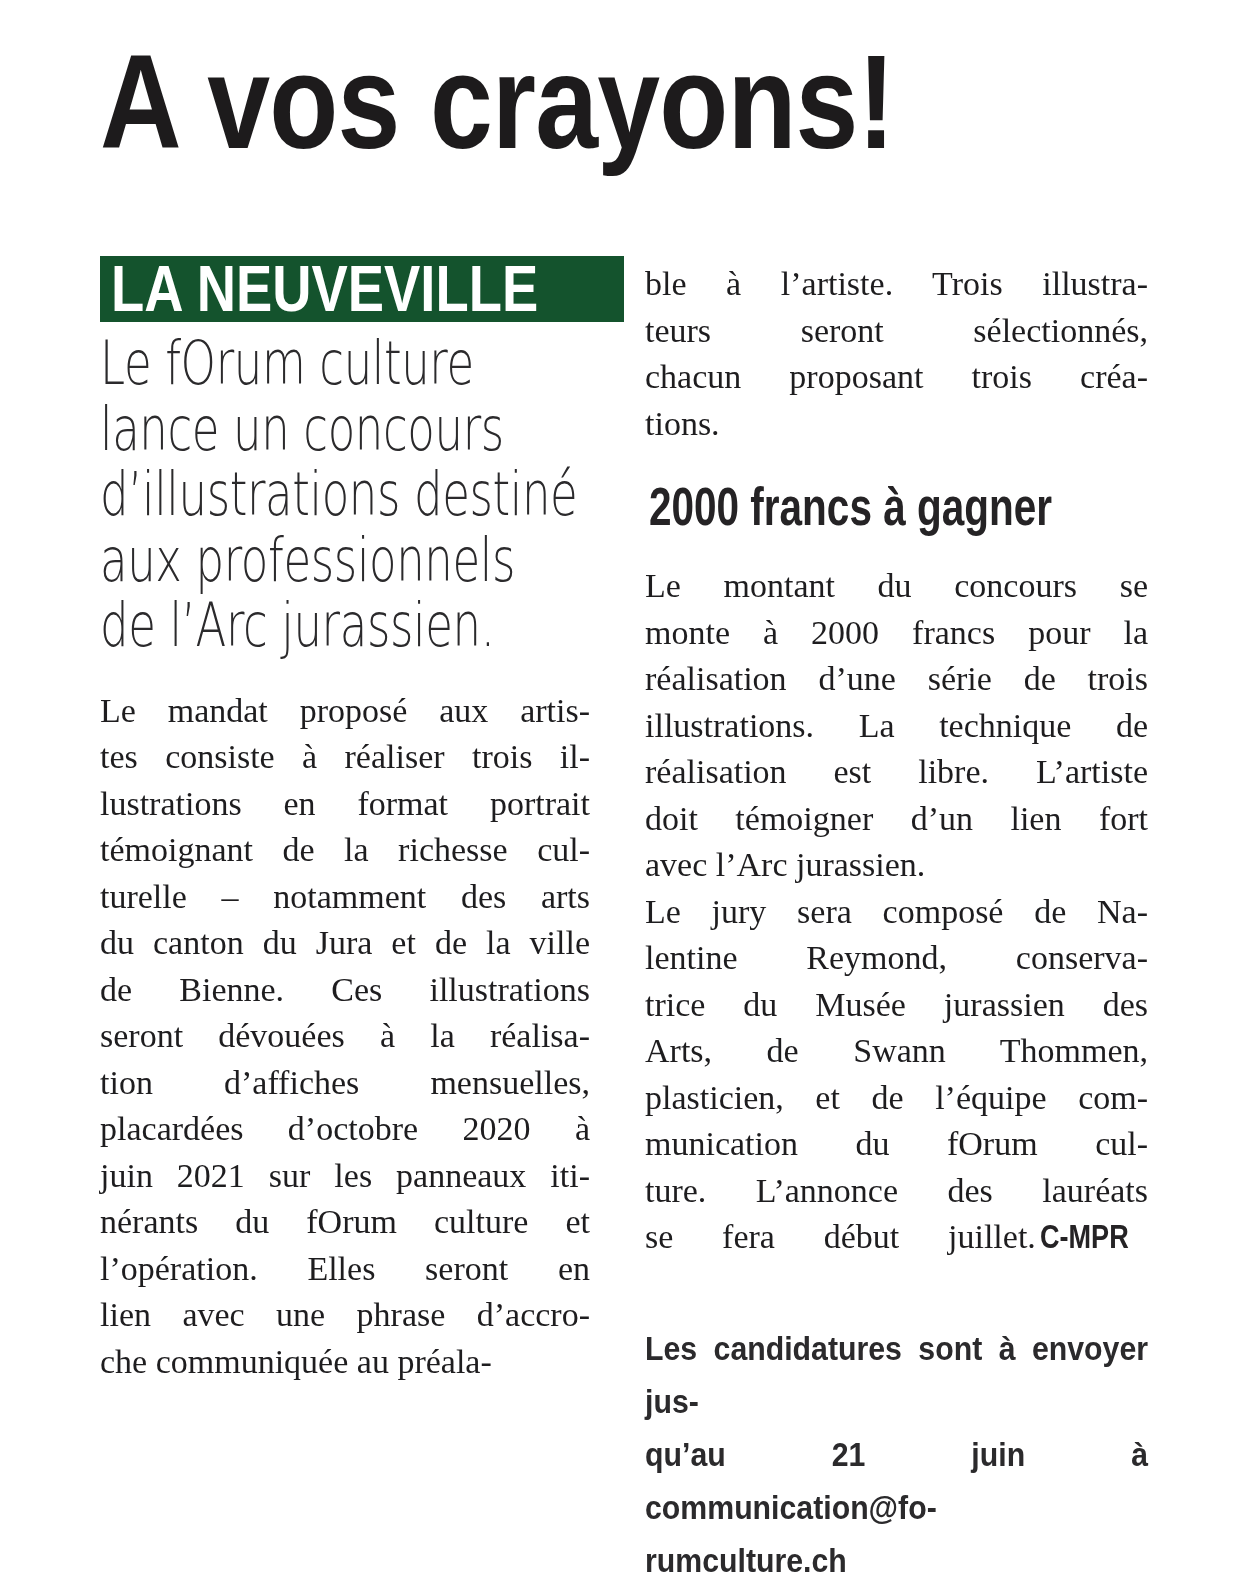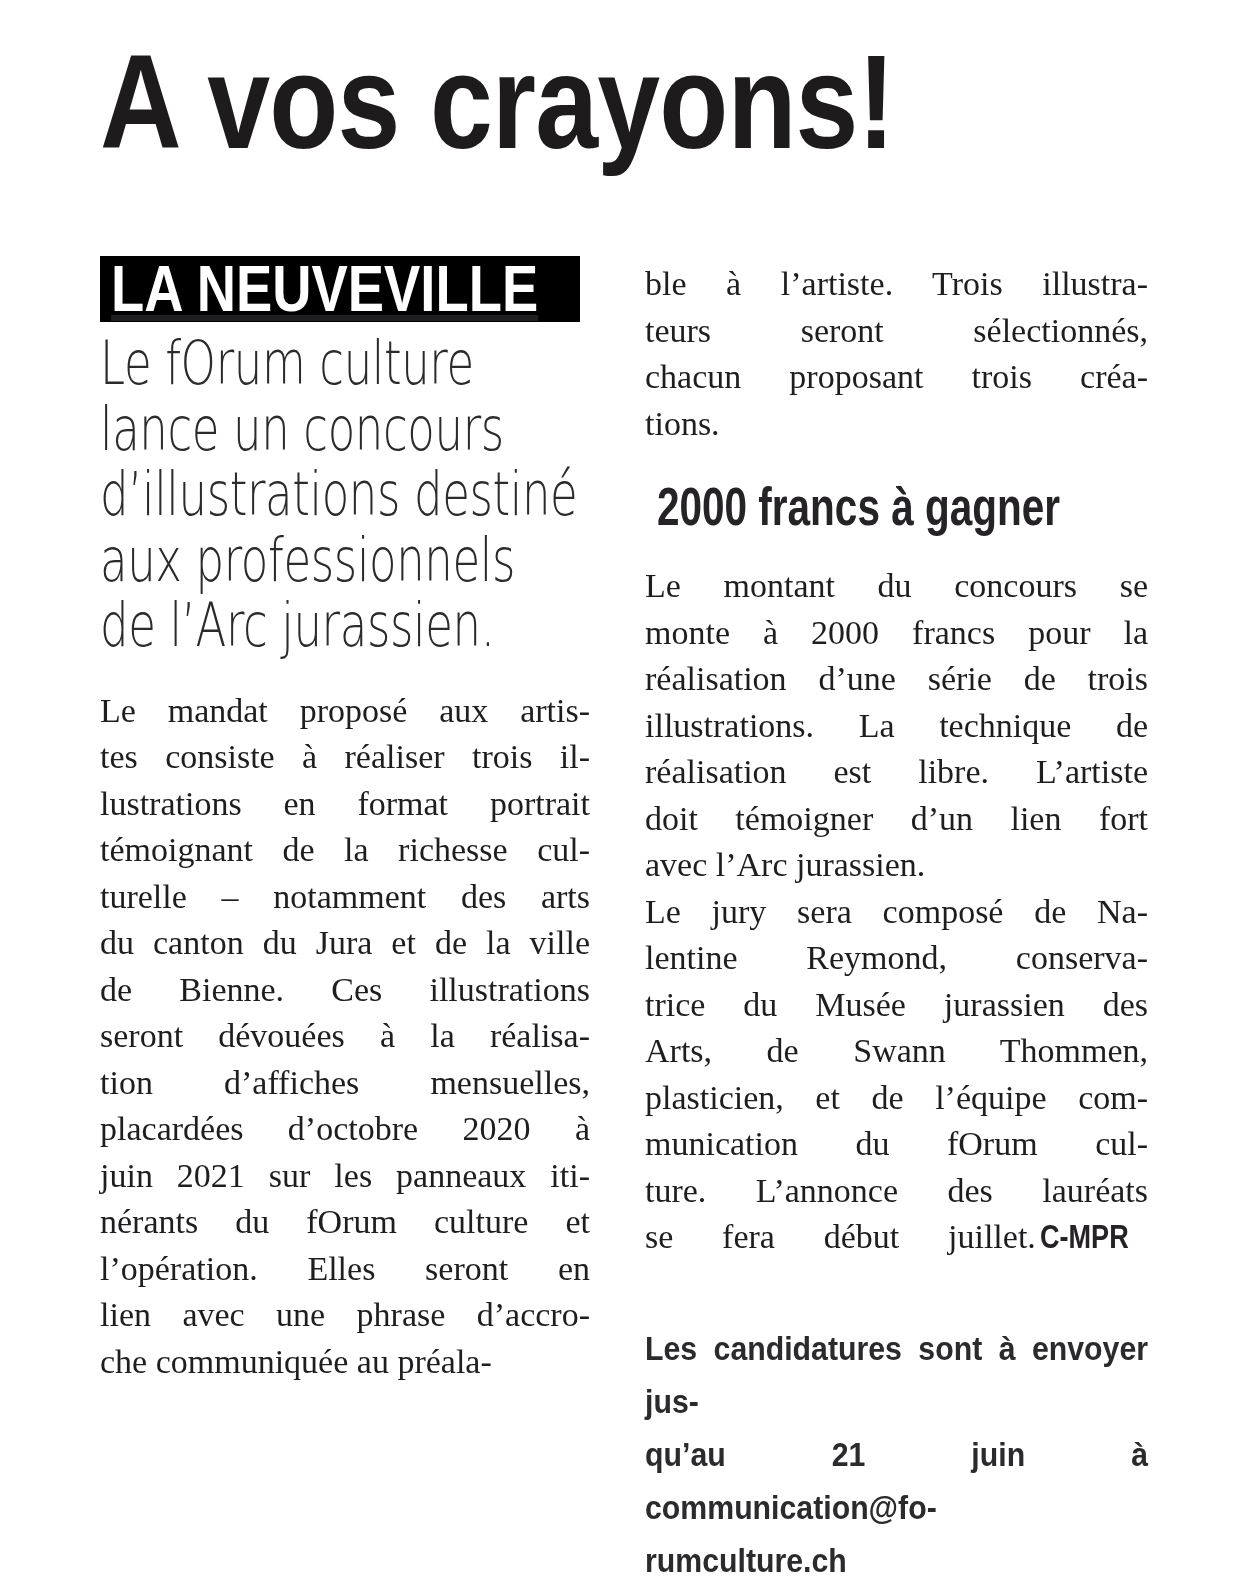--- a/index.html
+++ b/index.html
@@ -44,25 +44,24 @@
   }
   .columns {
     display: flex;
     gap: 55px;
     margin-top: 87px;
   }
   .col-left  { width: 490px; flex: 0 0 490px; }
   .col-right { width: 503px; flex: 0 0 503px; }
 
   .tag {
-    width: 480px;
+    width: 524px;
     height: 66px;
-    background: #000000;
+    background: #14532d;
     overflow: visible;
-    text-decoration: underline;
   }
   .tag .tag-text {
     font-family: "Liberation Sans", sans-serif;
     font-weight: 700;
     font-size: 64px;
     line-height: 66px;
     padding-left: 13px;
     color: #ffffff;
   }
   .lead {
@@ -87,21 +86,21 @@
   }
   .line {
     text-align: justify;
     text-align-last: justify;
   }
   .last-left .line:last-child { text-align-last: left; }
 
   .body-left { margin-top: 29px; }
   .p1 { margin-top: 5px; }
   .subhead {
-    margin: 29px 0 0 12px;
+    margin: 29px 0 0 4px;
     font-family: "Liberation Sans", sans-serif;
     font-weight: 700;
     font-size: 54px;
     line-height: 61px;
     color: #252325;
   }
   .p2 { margin-top: 26px; }
   .p3 { margin-top: 0; }
   .closing-line {
     text-align: center;

